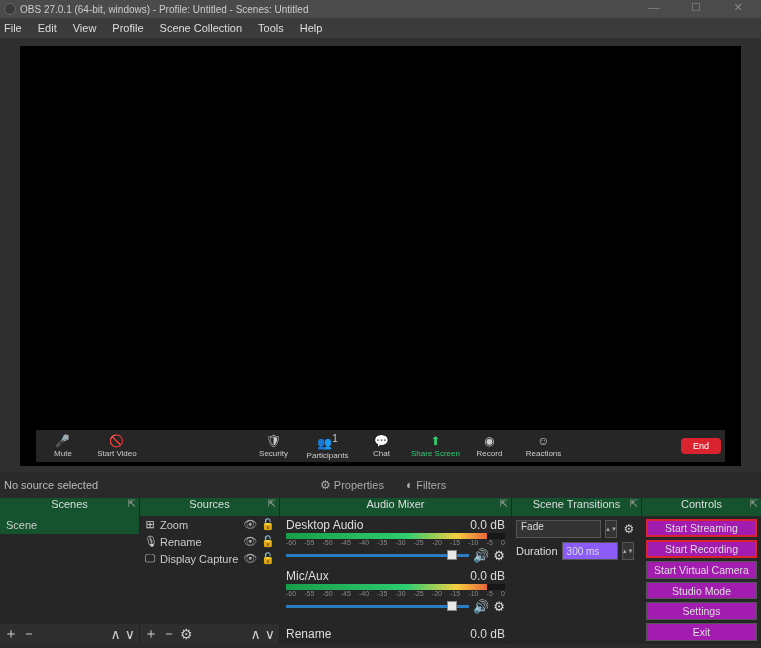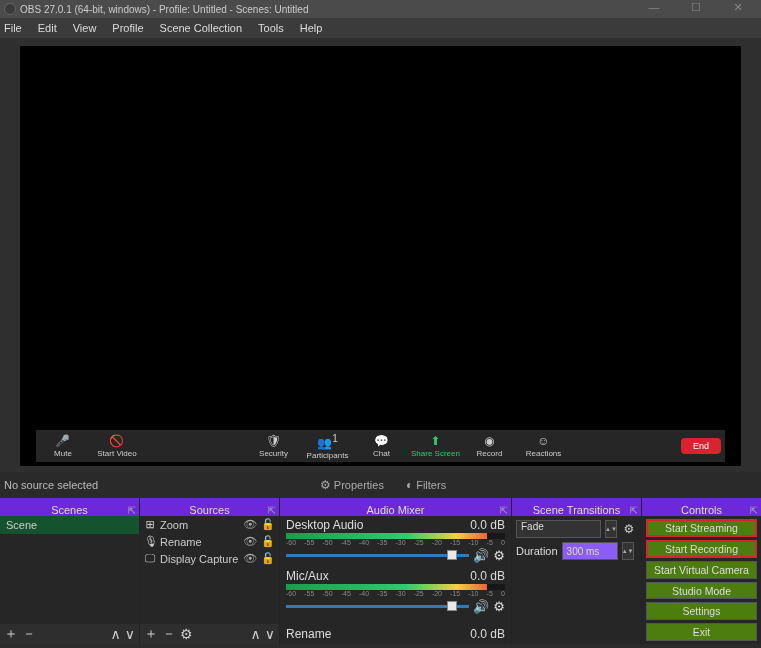--- a/index.html
+++ b/index.html
@@ -29,21 +29,21 @@
   
   .props-row { height: 26px; background: #2a2a2a; display: flex; align-items: center; font-size: 11px; }
   .props-row .nss { flex: 1; padding-left: 4px; color: #bbb; }
   .props-row .pbtn { display: flex; align-items: center; gap: 3px; padding: 3px 8px; margin-right: 6px; color: #aaa; cursor: pointer; }
   .props-row .gear { font-size: 12px; }
 
   
   .panels { display: flex; height: 146px; }
   .panel { display: flex; flex-direction: column; border-right: 1px solid #232323; }
   .panel:last-child { border-right: none; }
-  .panel-header { height: 18px; background: #6d28d9; display: flex; align-items: flex-end; justify-content: center; font-size: 11px; position: relative; color: #ddd; }
+  .panel-header { height: 18px; background: #14532d; display: flex; align-items: flex-start; justify-content: center; font-size: 11px; position: relative; color: #ddd; }
   .panel-header .dock-ic { position: absolute; right: 3px; font-size: 10px; color: #aaa; cursor: pointer; }
   .panel-body { flex: 1; background: #262626; overflow: hidden; position: relative; }
   .panel-footer { height: 20px; background: #2e2e2e; display: flex; align-items: center; gap: 4px; padding: 0 4px; font-size: 14px; color: #ccc; }
   .panel-footer span { cursor: pointer; }
 
   .scenes { width: 140px; }
   .sources { width: 140px; }
   .mixer { width: 232px; }
   .transitions { width: 130px; }
   .controls { flex: 1; }
@@ -69,21 +69,21 @@
   
   .transitions .panel-body { padding: 4px 4px; }
   .tr-row { display: flex; align-items: center; gap: 4px; margin-bottom: 4px; }
   .tr-select { flex: 1; background: #333; border: 1px solid #555; height: 18px; display: flex; align-items: flex-start; padding: 0 4px; font-size: 10px; }
   .tr-spin { width: 12px; height: 18px; background: #333; border: 1px solid #555; display: flex; flex-direction: column; font-size: 6px; align-items: center; justify-content: center; color: #aaa; }
   .tr-gear { width: 16px; height: 16px; display:flex; align-items:center; justify-content:center; font-size: 12px; color:#ccc; cursor:pointer;}
   .tr-input { width: 56px; background: #8b5cf6; border: 1px solid #555; height: 18px; padding: 0 4px; font-size: 10px; display:flex; align-items:center;}
 
   
   .controls .panel-body { padding: 3px 4px; display: flex; flex-direction: column; gap: 3px; }
-  .ctrl-btn { height: 19px; background: #4d7c0f; border: 1px solid #555; display: flex; align-items: center; justify-content: center; font-size: 10.5px; cursor: pointer; }
+  .ctrl-btn { height: 19px; background: #a21caf; border: 1px solid #555; display: flex; align-items: center; justify-content: center; font-size: 10.5px; cursor: pointer; }
   .ctrl-btn.hl { border: 2px solid #d9232e; }
 </style>
 </head>
 <body>
 
 <div class="title-bar">
   <div class="logo"></div>
   <div class="title-text">OBS 27.0.1 (64-bit, windows) - Profile: Untitled - Scenes: Untitled</div>
   <div class="win-btn">—</div>
   <div class="win-btn">☐</div>

